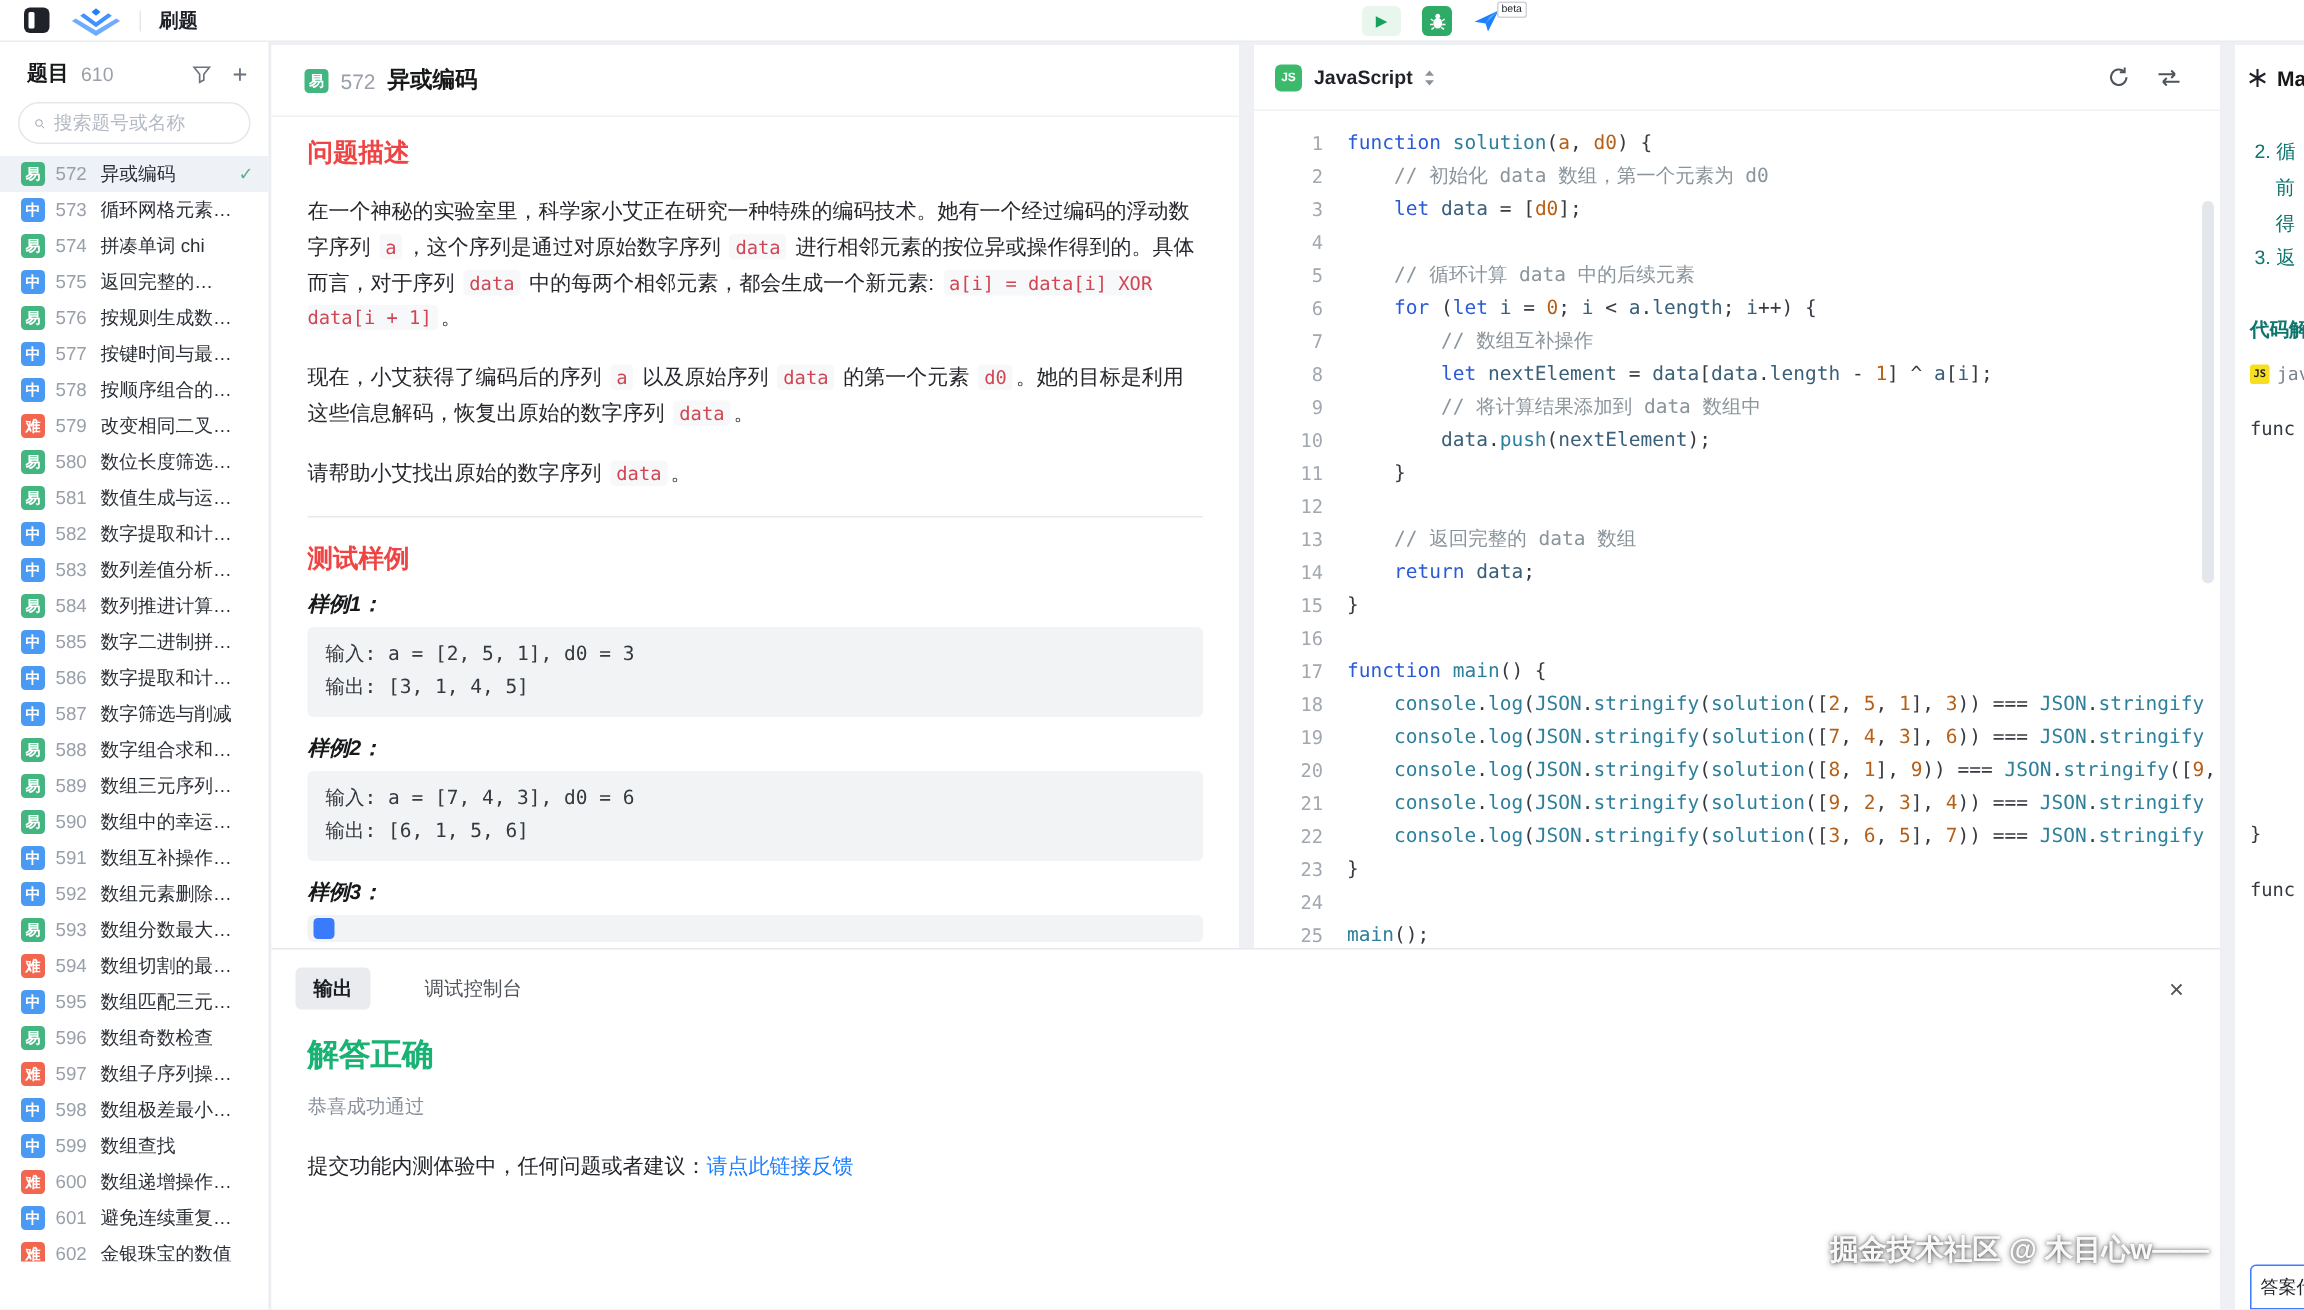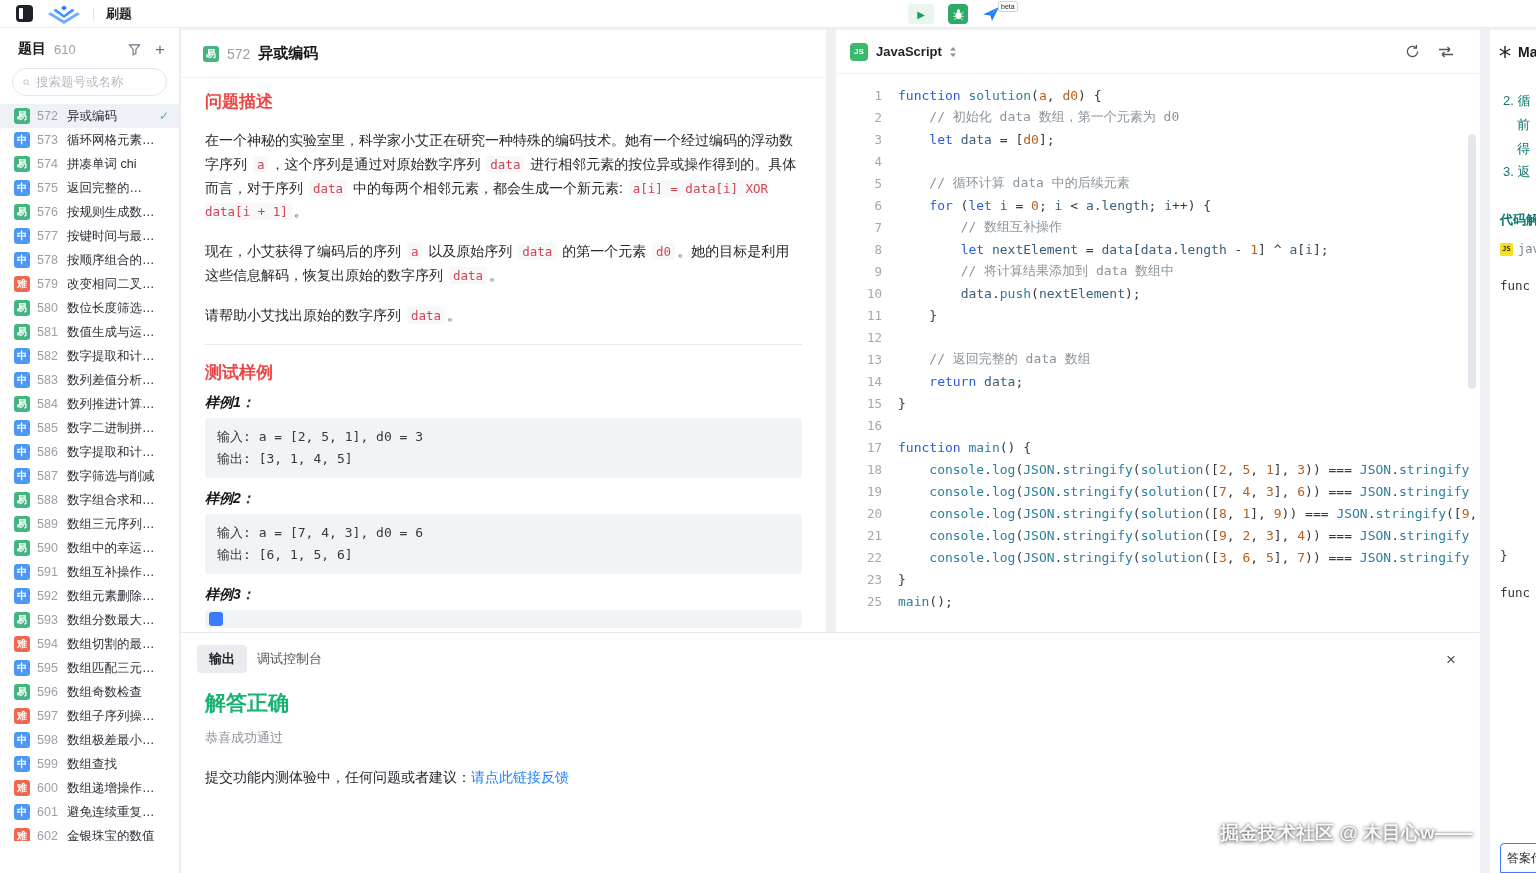--- a/index.html
+++ b/index.html
@@ -74,21 +74,21 @@
   .code-area { padding-top:10px; position:relative; }
   .code-line { display:flex; height:22px; align-items:center; }
   .ln { width:46px; text-align:right; margin-right:16px; color:#a2a8b0; font-family:"DejaVu Sans Mono","Liberation Mono",monospace; font-size:12.5px; flex:none; user-select:none; }
   .cd { white-space:pre; font-family:"DejaVu Sans Mono","Liberation Mono",monospace; font-size:13px; color:#383a42; overflow:hidden; }
   .tk-p { color:#383a42; } .tk-k { color:#2a5bd7; } .tk-c { color:#8a949b; }
   .tk-n { color:#b75f16; } .tk-f { color:#2d7f9b; } .tk-v { color:#3a5f78; }
   .scroll-thumb { position:absolute; right:4px; top:60px; width:8px; height:255px; background:#e3e6ea; border-radius:4px; cursor:pointer; }
 
   
   .console-panel { position:absolute; left:181px; top:632px; width:1299px; height:241px; background:#fff; border-top:1px solid #e6e8ec; z-index:10; }
-  .console-tabs { display:flex; align-items:center; padding:12px 24px 10px 16px; gap:2px; }
+  .console-tabs { display:flex; align-items:center; padding:12px 24px 10px 16px; gap:28px; }
   .tab-active { background:#e9ebef; border-radius:4px; padding:5px 12px; font-size:13px; font-weight:700; color:#1b1e22; cursor:pointer; }
   .tab-plain { padding:5px 8px; font-size:13px; color:#4f545b; cursor:pointer; }
   .console-close { margin-left:auto; color:#4f545b; font-size:17px; cursor:pointer; line-height:1; }
   .result-title { color:#18b273; font-size:21px; font-weight:700; padding-left:24px; margin:6px 0 12px; }
   .result-sub { color:#8a919c; font-size:13px; padding-left:24px; margin-bottom:22px; }
   .feedback { padding-left:24px; font-size:14px; color:#23262b; }
   .feedback a { color:#1e80ff; text-decoration:none; cursor:pointer; }
 
   
   .right-panel { position:absolute; left:1490px; top:30px; width:46px; height:843px; background:#fff; overflow:hidden; z-index:6; }
@@ -458,20 +458,24 @@
         </div>
         <div class="code-line">
           <span class="ln">22</span>
           <span class="cd"><span class="tk-p">    </span><span class="tk-f">console</span><span class="tk-p">.</span><span class="tk-f">log</span><span class="tk-p">(</span><span class="tk-f">JSON</span><span class="tk-p">.</span><span class="tk-f">stringify</span><span class="tk-p">(</span><span class="tk-f">solution</span><span class="tk-p">([</span><span class="tk-n">3</span><span class="tk-p">, </span><span class="tk-n">6</span><span class="tk-p">, </span><span class="tk-n">5</span><span class="tk-p">], </span><span class="tk-n">7</span><span class="tk-p">)) === </span><span class="tk-f">JSON</span><span class="tk-p">.</span><span class="tk-f">stringify</span></span>
         </div>
         <div class="code-line">
           <span class="ln">23</span>
           <span class="cd"><span class="tk-p">}</span></span>
         </div>
         <div class="code-line">
+          <span class="ln">24</span>
+          <span class="cd"></span>
+        </div>
+        <div class="code-line">
           <span class="ln">25</span>
           <span class="cd"><span class="tk-f">main</span><span class="tk-p">();</span></span>
         </div>
       </div>
     <div class="scroll-thumb"></div>
   </div>
 </div>
 
 <div class="console-panel">
   <div class="console-tabs">

